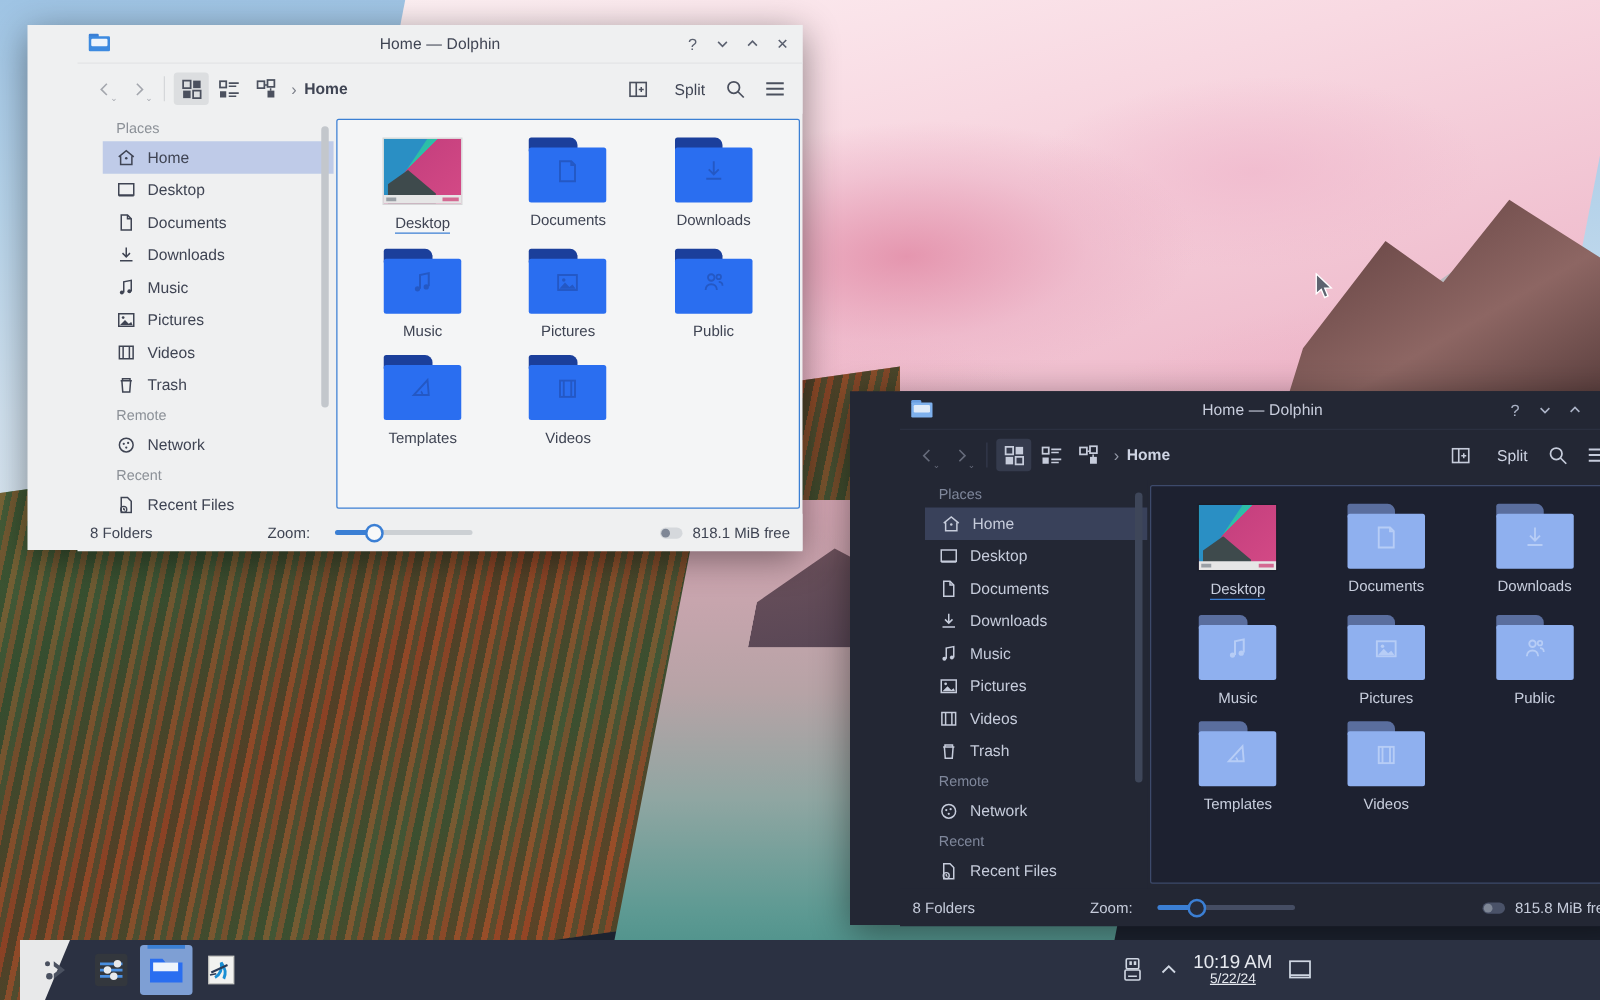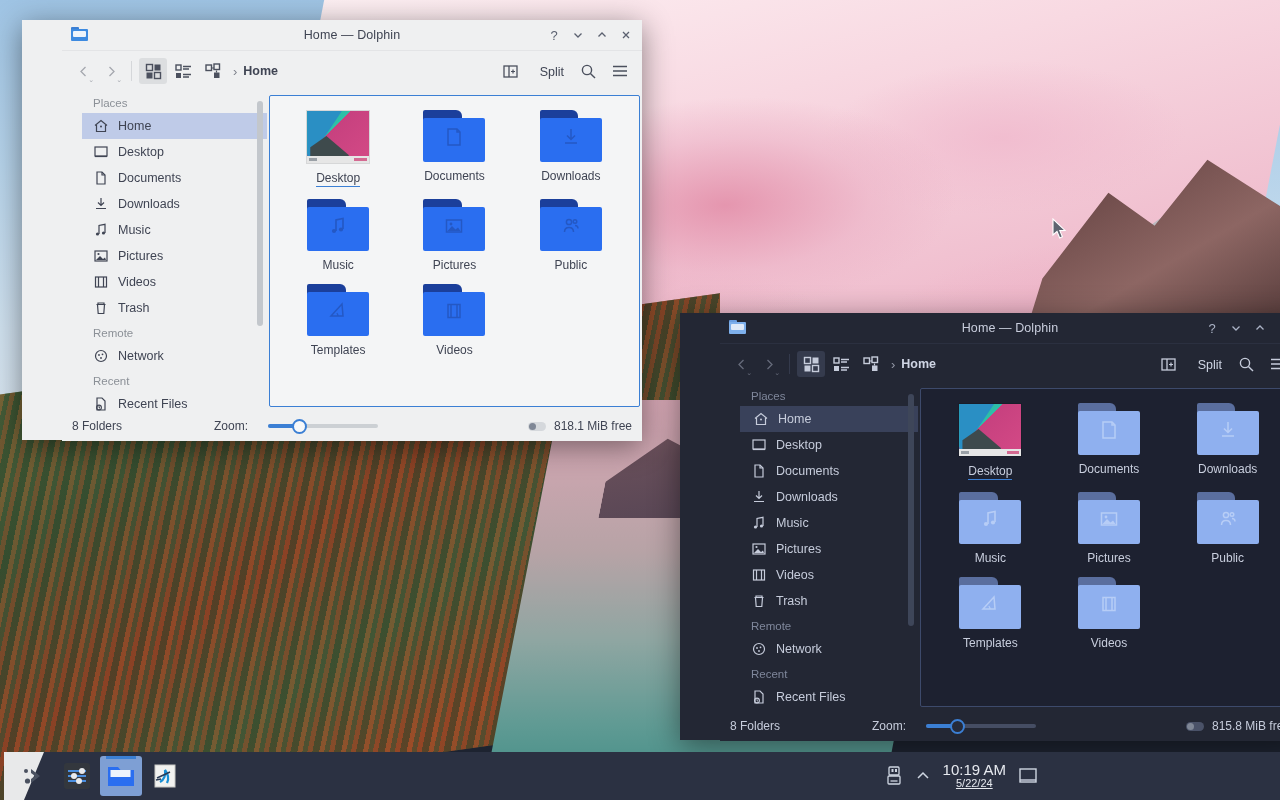--- a/index.html
+++ b/index.html
@@ -183,21 +183,21 @@
   .zfill{position:absolute;left:0;height:4px;border-radius:2px;background:#3b7fd4;}
   .zknob{position:absolute;width:15px;height:15px;border-radius:50%;border:2px solid #3b7fd4;box-sizing:border-box;}
   .zknob-l{background:#f7f8f9;}
   .zknob-d{background:#262b3a;}
   .freepill{width:18px;height:9px;border-radius:5px;position:relative;}
   .fp-l{background:#d5d8dc;}
   .fp-d{background:#4a5268;}
   .freepill:after{content:"";position:absolute;left:1px;top:1px;width:7px;height:7px;border-radius:50%;background:#7f8796;}
 
   
-  #taskbar{position:absolute;left:4px;bottom:0;width:1048px;height:48px;display:flex;}
+  #taskbar{position:absolute;left:16px;bottom:0;width:1048px;height:48px;display:flex;}
   .tb-bg-left{position:absolute;left:0;top:0;width:580px;height:48px;background:#e8e9ea;}
   .tb-bg-right{position:absolute;left:0;top:0;width:1280px;height:48px;background:#2b3142;clip-path:polygon(40px 0,1280px 0,1280px 48px,20px 48px);}
   .tb-items{position:relative;display:flex;align-items:center;height:48px;padding-left:8px;gap:2px;z-index:3;}
   .tb-launch{width:42px;height:40px;display:flex;align-items:center;justify-content:center;border-radius:3px;position:relative;}
   .tb-launch.active{background:#7e9fd4;}
   .tb-launch.active:before{content:"";position:absolute;left:6px;right:6px;top:0;height:3px;background:#3b7fd4;}
   .tray{position:absolute;right:0;top:0;height:48px;display:flex;align-items:center;gap:12px;padding-right:14px;z-index:3;}
   .clock{display:flex;flex-direction:column;align-items:center;line-height:1.05;color:#e6e9ef;}
   .clock .t1{font-size:15px;}
   .clock .t2{font-size:11px;text-decoration:underline;}

